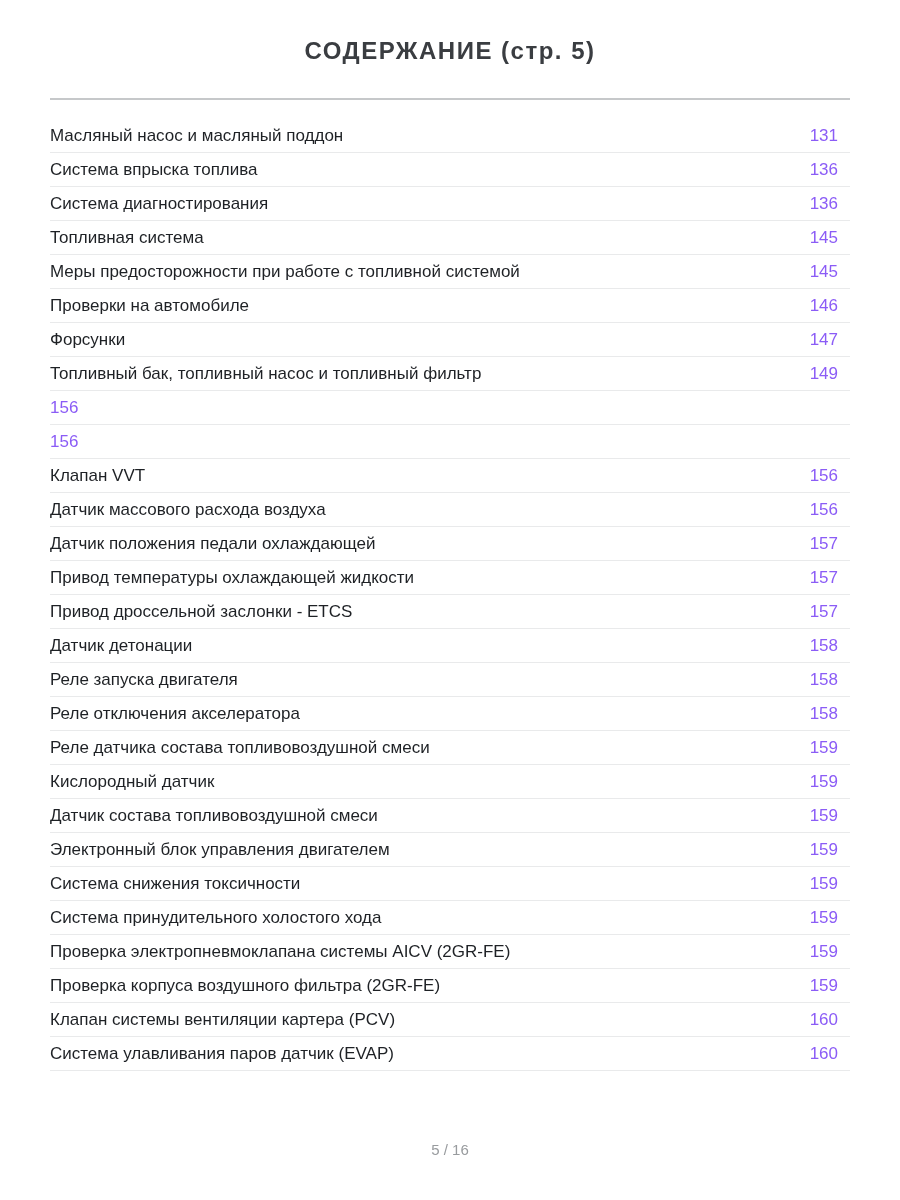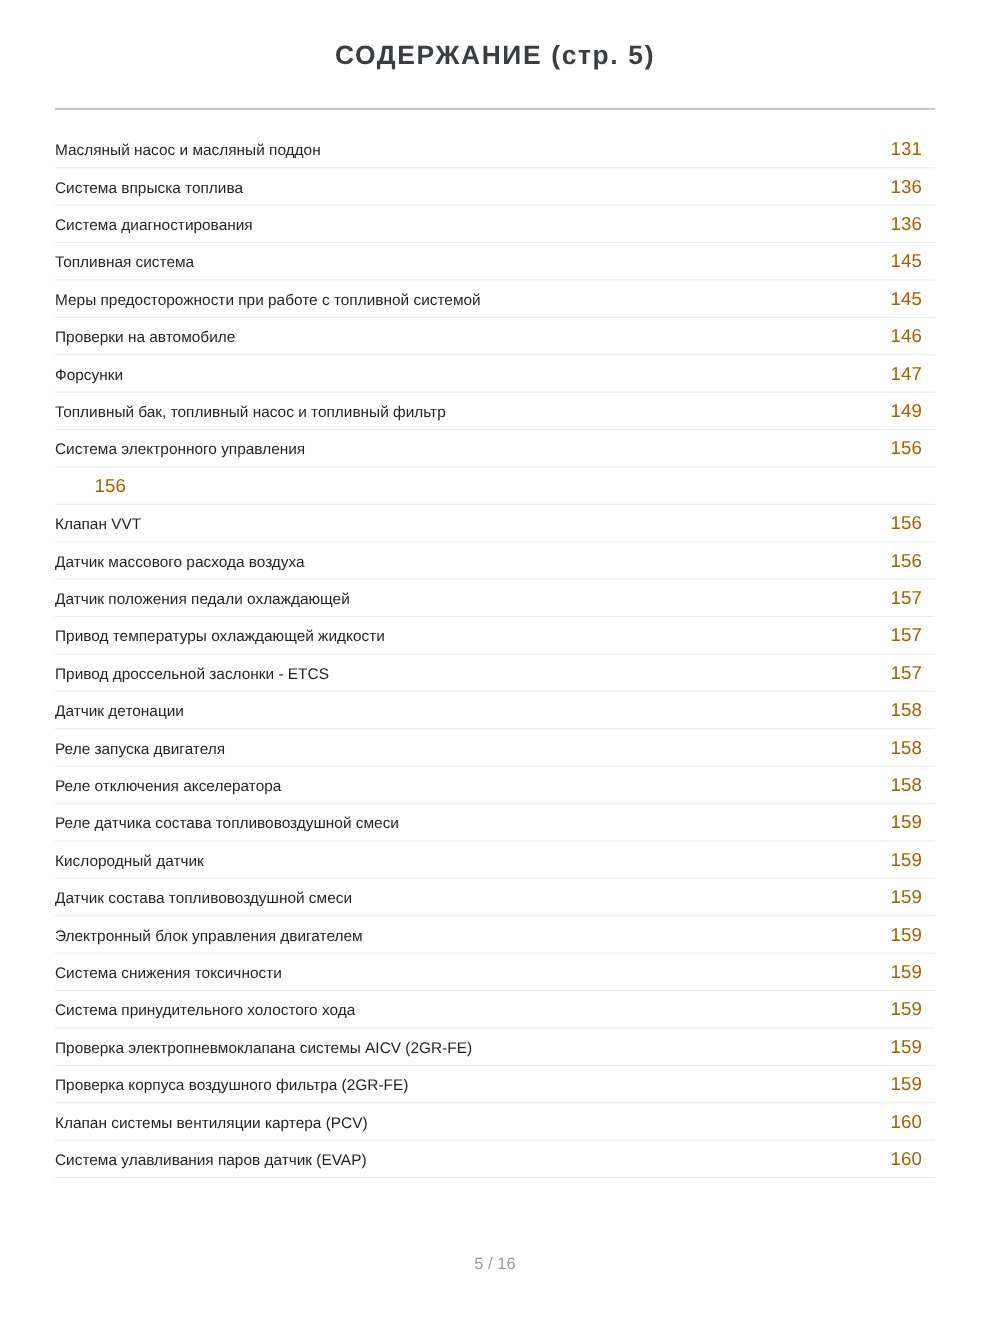--- a/index.html
+++ b/index.html
@@ -32,29 +32,28 @@
   }
   .toc-row {
     display: flex;
     justify-content: space-between;
     align-items: center;
     height: 34px;
     border-bottom: 1px solid #e9eaeb;
     cursor: pointer;
   }
   .toc-label {
-    font-size: 14px;
+    font-size: 17px;
     color: #1e2125;
     white-space: nowrap;
   }
   .toc-page {
     font-size: 17px;
-    color: #a16207;
+    color: #8b5cf6;
     padding-right: 12px;
-    margin-left: 36px;
   }
   .footer {
     position: absolute;
     left: 0;
     right: 0;
     bottom: 42px;
     text-align: center;
     font-size: 15px;
     color: #989b9e;
   }
@@ -103,21 +102,20 @@
     <span class="toc-label">Форсунки</span>
     <span class="toc-page">147</span>
   </div>
 
   <div class="toc-row">
     <span class="toc-label">Топливный бак, топливный насос и топливный фильтр</span>
     <span class="toc-page">149</span>
   </div>
 
   <div class="toc-row">
-    <span class="toc-label">Система электронного управления</span>
     <span class="toc-page">156</span>
   </div>
 
   <div class="toc-row">
     <span class="toc-page">156</span>
   </div>
 
   <div class="toc-row">
     <span class="toc-label">Клапан VVT</span>
     <span class="toc-page">156</span>

